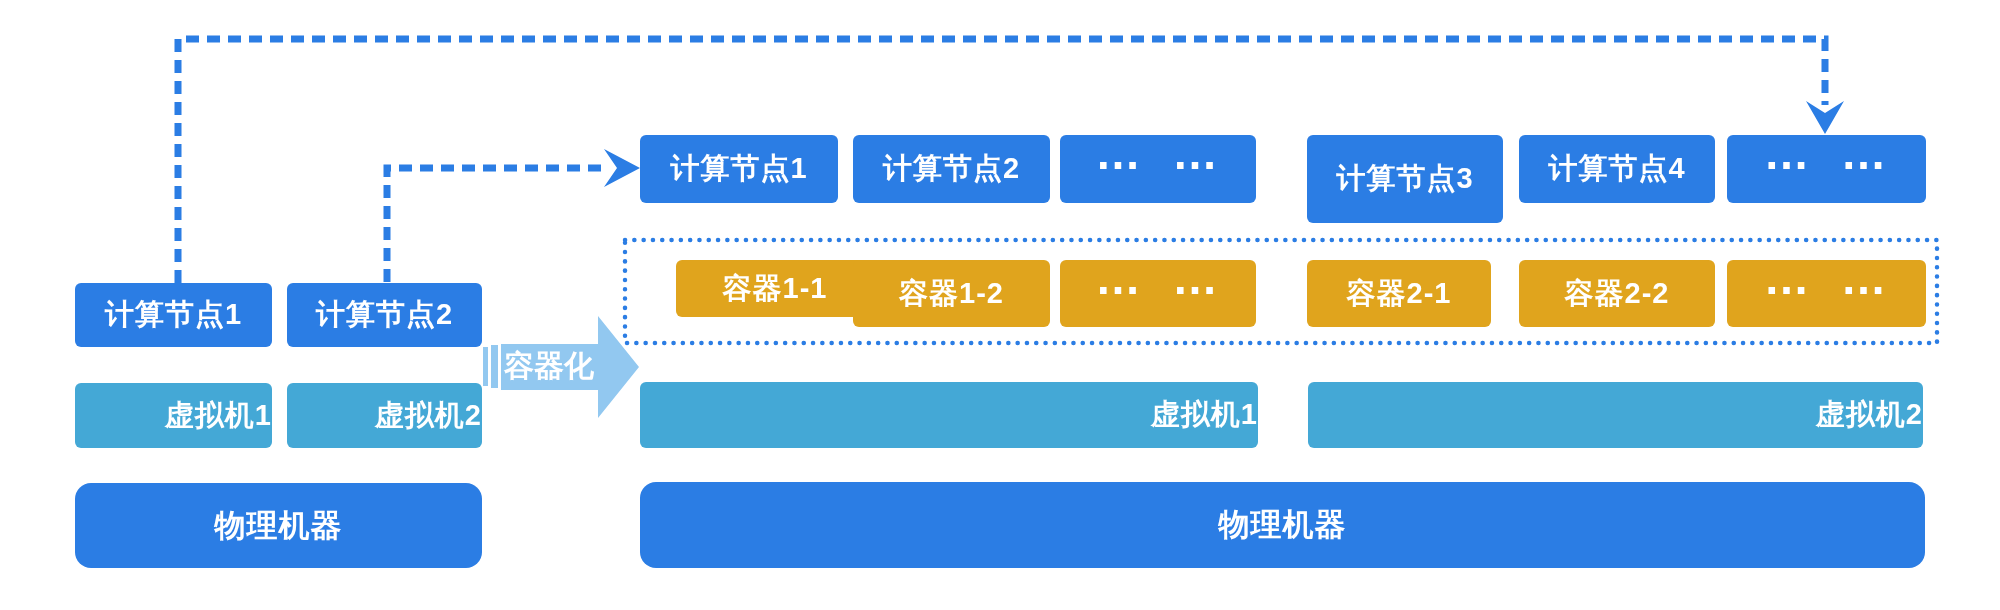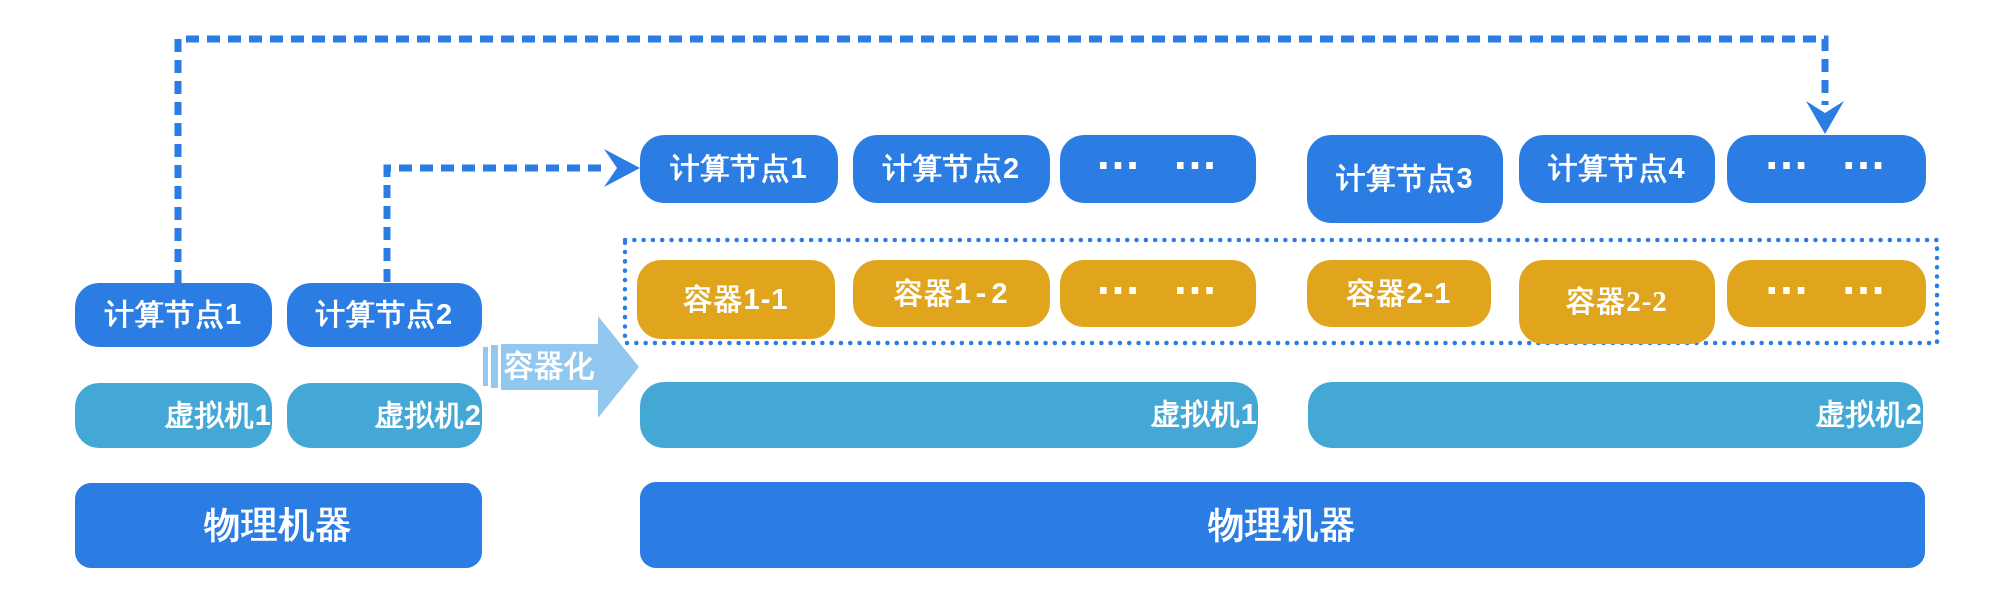--- a/index.html
+++ b/index.html
@@ -3,27 +3,27 @@
 <meta charset="utf-8">
 <style>
   html,body{margin:0;padding:0;background:#ffffff;}
   .canvas{
     position:relative;width:2000px;height:610px;background:#ffffff;overflow:hidden;
     font-family:"Liberation Sans","DejaVu Sans",sans-serif;
   }
   .overlay{position:absolute;left:0;top:0;}
   .node{
     position:absolute;display:flex;align-items:center;justify-content:center;
-    color:#fff;font-weight:bold;font-size:29px;border-radius:24px;
+    color:#fff;font-weight:bold;font-size:29px;border-radius:6px;
     letter-spacing:1px;
   }
   .blue{background:var(--node-blue,#2b7de4);}
   .teal{background:var(--vm-teal,#44a8d6);justify-content:flex-end;}
   .orange{background:var(--container-orange,#e0a41d);}
-  .physical{font-size:36px;border-radius:16px;}
+  .physical{font-size:31px;border-radius:16px;}
   .dots > span{font-size:46px;letter-spacing:3px;word-spacing:12px;display:block;transform:translateY(-30%);}
   .dash{fill:none;stroke:var(--connector-blue,#2b7de4);stroke-width:7;stroke-dasharray:13 8;}
   .ah{fill:var(--connector-blue,#2b7de4);stroke:none;}
   .dotted{fill:none;stroke:var(--connector-blue,#2b7de4);stroke-width:4.5;stroke-dasharray:0.1 9.2;stroke-linecap:round;}
   .bigarrow{fill:var(--arrow-light-blue,#92c8f0);stroke:none;}
   .arrow-label{
     position:absolute;left:499px;top:343px;width:100px;height:46px;
     display:flex;align-items:center;justify-content:center;
     color:#fff;font-weight:bold;font-size:30px;
   }
@@ -84,33 +84,33 @@
   <div class="node blue" style="left:1307px;top:135px;width:196px;height:88px;">
     <span>计算节点3</span>
   </div>
   <div class="node blue" style="left:1519px;top:135px;width:196px;height:68px;text-align:right;">
     <span>计算节点4</span>
   </div>
   <div class="node blue dots" style="left:1727px;top:135px;width:199px;height:68px;">
     <span>… …</span>
   </div>
 
-  <div class="node orange" style="left:637px;top:260px;width:198px;height:79px;">
+  <div class="node orange" style="left:676px;top:260px;width:198px;height:57px;">
     <span>容器1-1</span>
   </div>
-  <div class="node orange" style="left:853px;top:260px;width:197px;height:67px;font-family:Liberation Mono, monospace;">
+  <div class="node orange" style="left:853px;top:260px;width:197px;height:67px;">
     <span>容器1-2</span>
   </div>
   <div class="node orange dots" style="left:1060px;top:260px;width:196px;height:67px;">
     <span>… …</span>
   </div>
   <div class="node orange" style="left:1307px;top:260px;width:184px;height:67px;">
     <span>容器2-1</span>
   </div>
-  <div class="node orange" style="left:1519px;top:260px;width:196px;height:84px;font-family:Liberation Serif, serif;">
+  <div class="node orange" style="left:1519px;top:260px;width:196px;height:67px;">
     <span>容器2-2</span>
   </div>
   <div class="node orange dots" style="left:1727px;top:260px;width:199px;height:67px;">
     <span>… …</span>
   </div>
 
   <div class="node teal" style="left:640px;top:382px;width:618px;height:66px;">
     <span>虚拟机1</span>
   </div>
   <div class="node teal" style="left:1308px;top:382px;width:615px;height:66px;">

